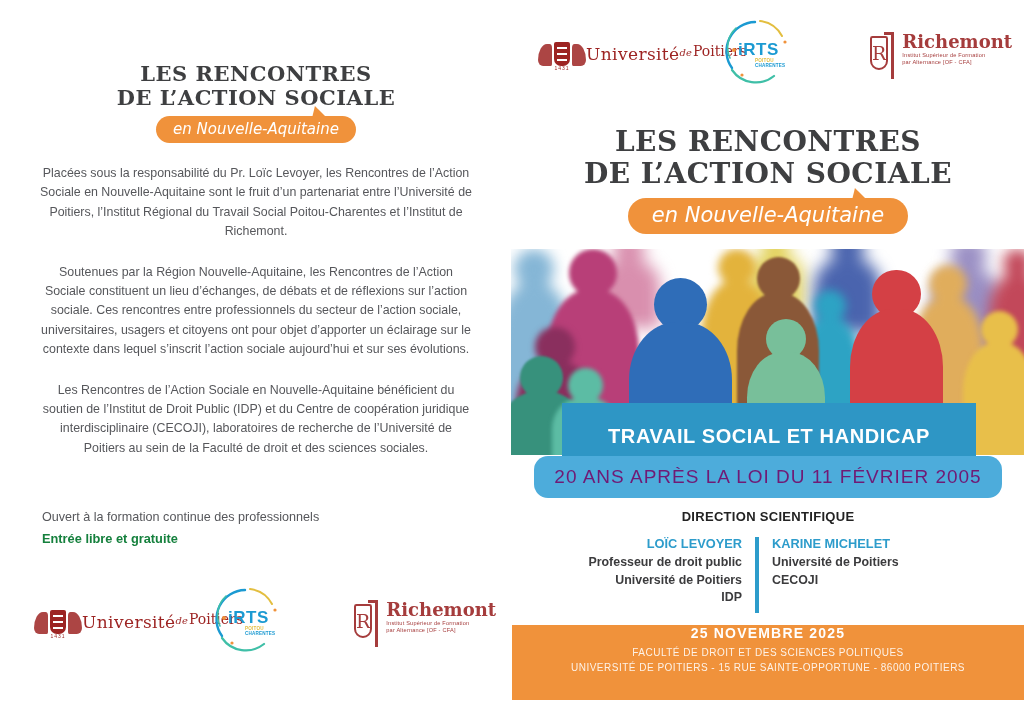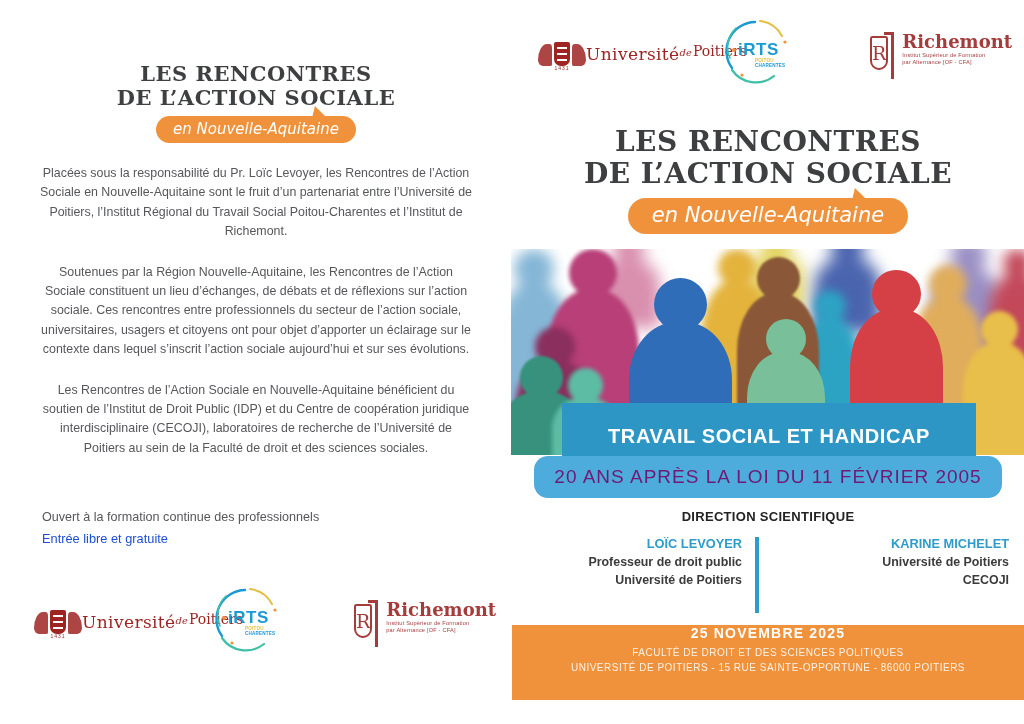--- a/index.html
+++ b/index.html
@@ -30,21 +30,21 @@
     border-bottom:12px solid var(--orange);top:-10px;right:15%;transform:skewX(10deg);}
   #panel-left .badge{font-size:15px;padding:4px 17px 5px;}
   #panel-right .badge{font-size:21px;padding:5px 24px 7px;border-radius:18px;margin-top:8px;}
 
   
   .intro{width:436px;margin:22px auto 0;text-align:center;color:var(--body-ink);
     font-size:12.4px;line-height:19.4px;}
   .intro.first{margin-top:21px;}
   .intro.gap{margin-top:21px;}
   .note-open{margin:52px 0 0 42px;color:var(--body-ink);font-size:12.6px;}
-  .note-free{margin:7px 0 0 42px;color:#1d4ed8;font-size:12.8px;font-weight:400;}
+  .note-free{margin:7px 0 0 42px;color:#15803d;font-size:12.8px;font-weight:700;}
 
   
   .logos-row{position:absolute;display:flex;justify-content:space-between;align-items:center;}
   #logos-left{left:34px;right:30px;top:586px;}
   #logos-right{left:26px;right:26px;top:18px;}
   .logo-up{display:flex;flex-direction:row;align-items:center;width:110px;}
   .up-crest{position:relative;height:30px;width:64px;display:flex;justify-content:center;align-items:flex-end;gap:2px;}
   .up-lion{width:14px;height:22px;background:var(--up-red);opacity:.85;}
   .up-lion.l{border-radius:70% 20% 10% 40%/80% 20% 10% 30%;}
   .up-lion.r{border-radius:20% 70% 40% 10%/20% 80% 30% 10%;}
@@ -90,21 +90,21 @@
   
   #banner-main{position:absolute;left:50px;top:403px;width:414px;height:66px;background:var(--banner-blue);
     display:flex;align-items:center;justify-content:center;color:#fff;font-size:20px;font-weight:700;letter-spacing:.6px;}
   #banner-sub{position:absolute;left:22px;top:456px;width:468px;height:42px;background:var(--banner-blue-light);
     display:flex;align-items:center;justify-content:center;color:#701a75;font-size:19px;font-weight:400;letter-spacing:1px;border-radius:14px;}
 
   
   #direction-heading{position:absolute;top:509px;left:0;width:100%;text-align:center;
     color:#232323;font-size:13px;font-weight:700;letter-spacing:.3px;}
   #directors{position:absolute;top:535px;left:0;width:100%;display:flex;justify-content:center;}
-  .director{width:228px;display:flex;flex-direction:column;font-size:12.4px;font-weight:700;color:#3B3B3D;line-height:17.3px;align-items:flex-end;}
+  .director{width:228px;display:flex;flex-direction:column;font-size:12.4px;font-weight:700;color:#3B3B3D;line-height:17.3px;}
   .director .dname{color:var(--accent-blue);font-size:12.8px;margin-bottom:2px;}
   .director.d-left{text-align:right;padding-right:13px;}
   .director.d-right{text-align:left;padding-left:13px;width:250px;}
   .vdiv{width:4px;background:var(--accent-blue);height:76px;margin-top:2px;}
 
   
   #event-footer{position:absolute;left:0;top:625px;width:512px;height:75px;background:var(--orange);
     color:#fff;text-align:center;}
   #event-footer .f-date{font-size:14px;font-weight:700;letter-spacing:1.2px;}
   #event-footer .f-line{font-size:10px;letter-spacing:.5px;color:rgba(255,255,255,.88);margin-top:6px;}
@@ -298,20 +298,21 @@
     <div id="banner-main">TRAVAIL SOCIAL ET HANDICAP</div>
     <div id="banner-sub">20 ANS APRÈS LA LOI DU 11 FÉVRIER 2005</div>
 
     <div id="direction-heading">DIRECTION SCIENTIFIQUE</div>
 
     <div id="directors">
       <div class="director d-left">
         <div class="dname">LOÏC LEVOYER</div>
         <div class="dline">Professeur de droit public</div>
         <div class="dline">Université de Poitiers</div>
+        <div class="dline">IDP</div>
       </div>
       <div class="vdiv"></div>
       <div class="director d-right">
         <div class="dname">KARINE MICHELET</div>
         <div class="dline">Université de Poitiers</div>
         <div class="dline">CECOJI</div>
       </div>
     </div>
 
     <div id="event-footer">

